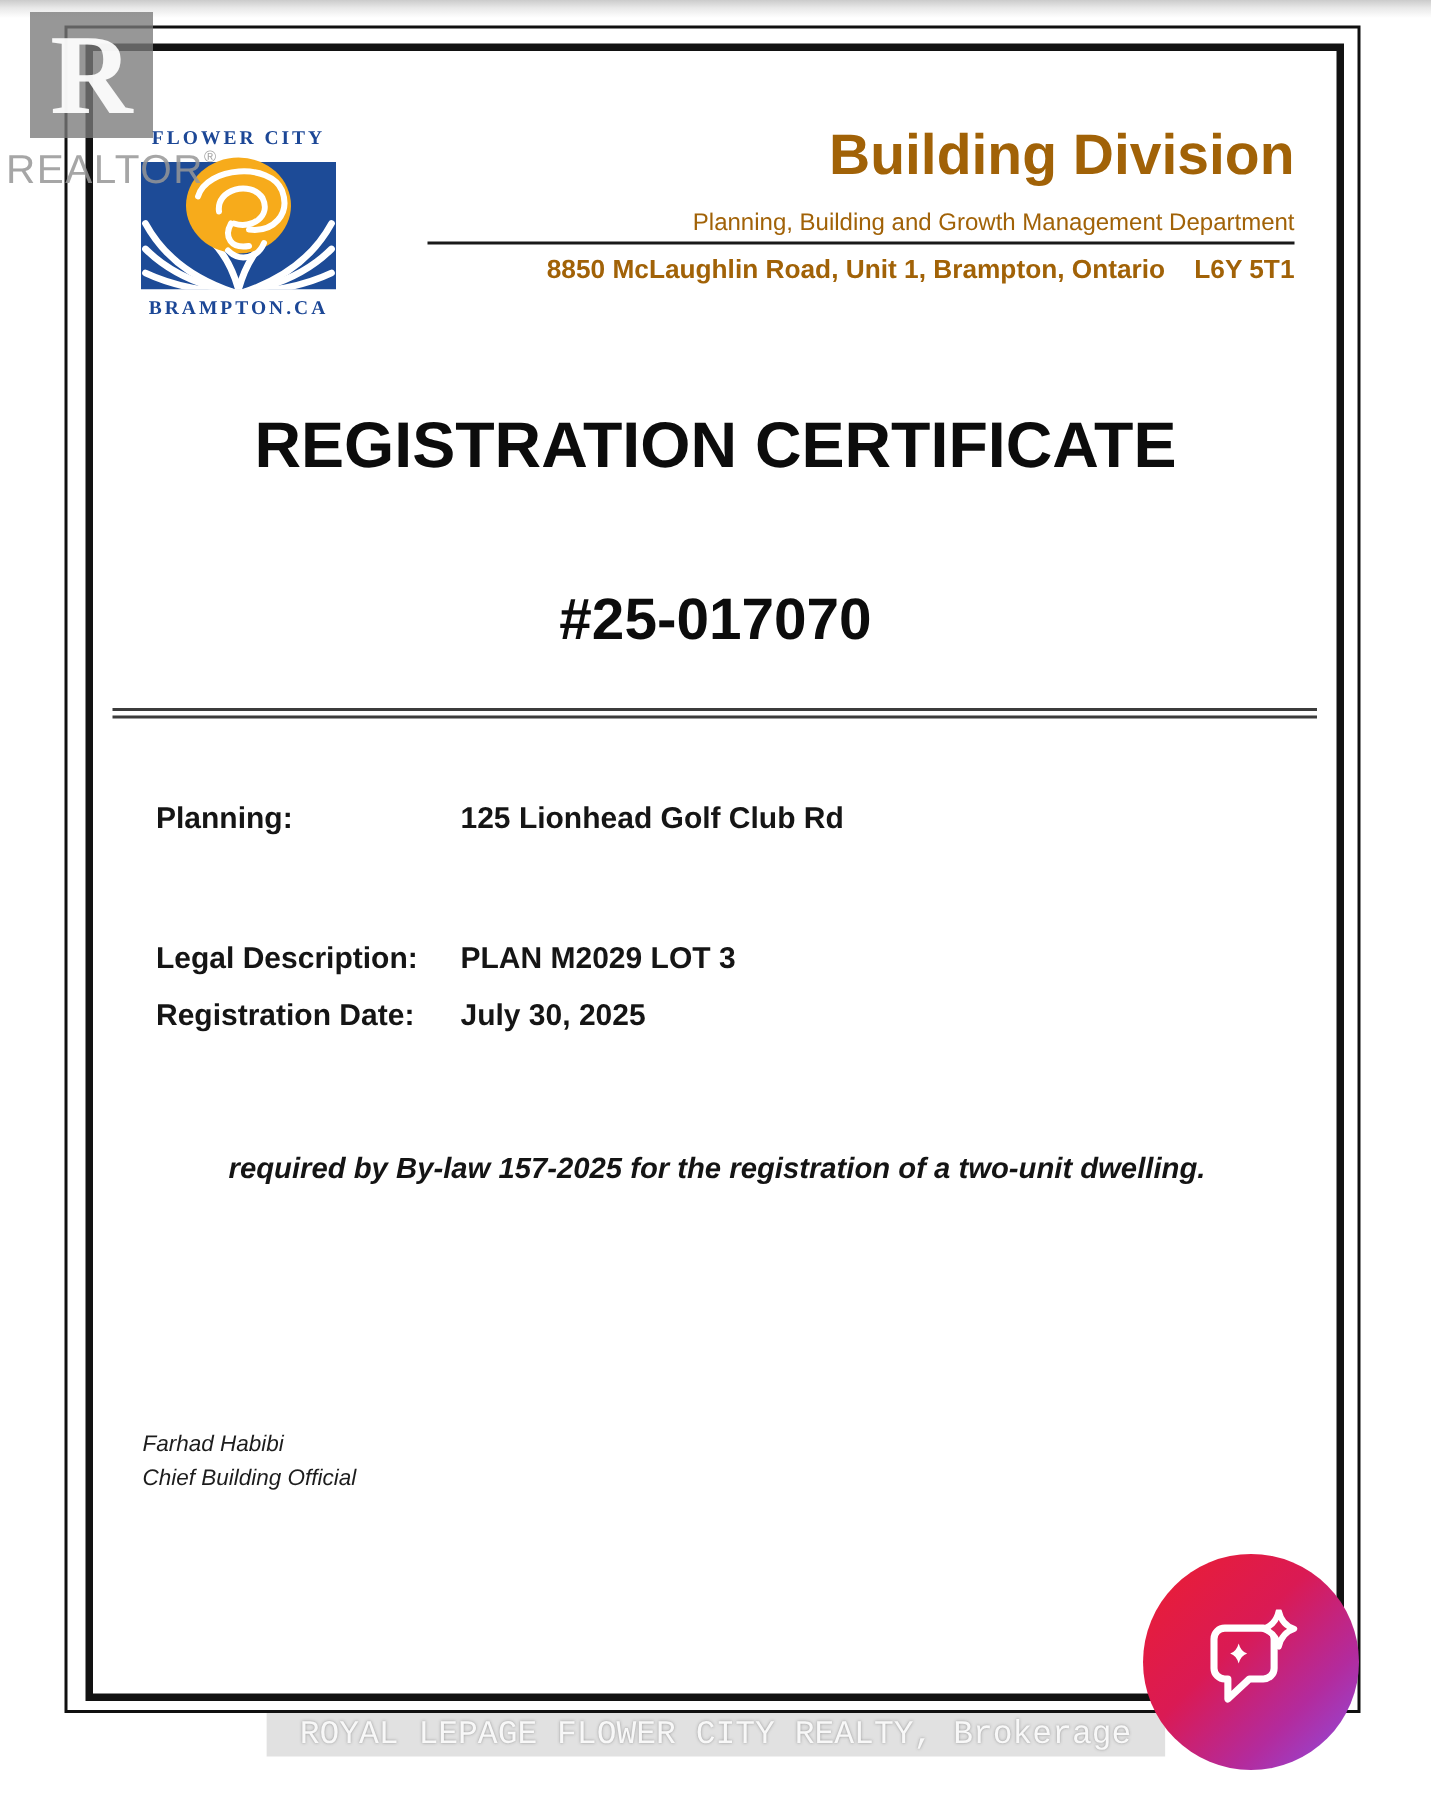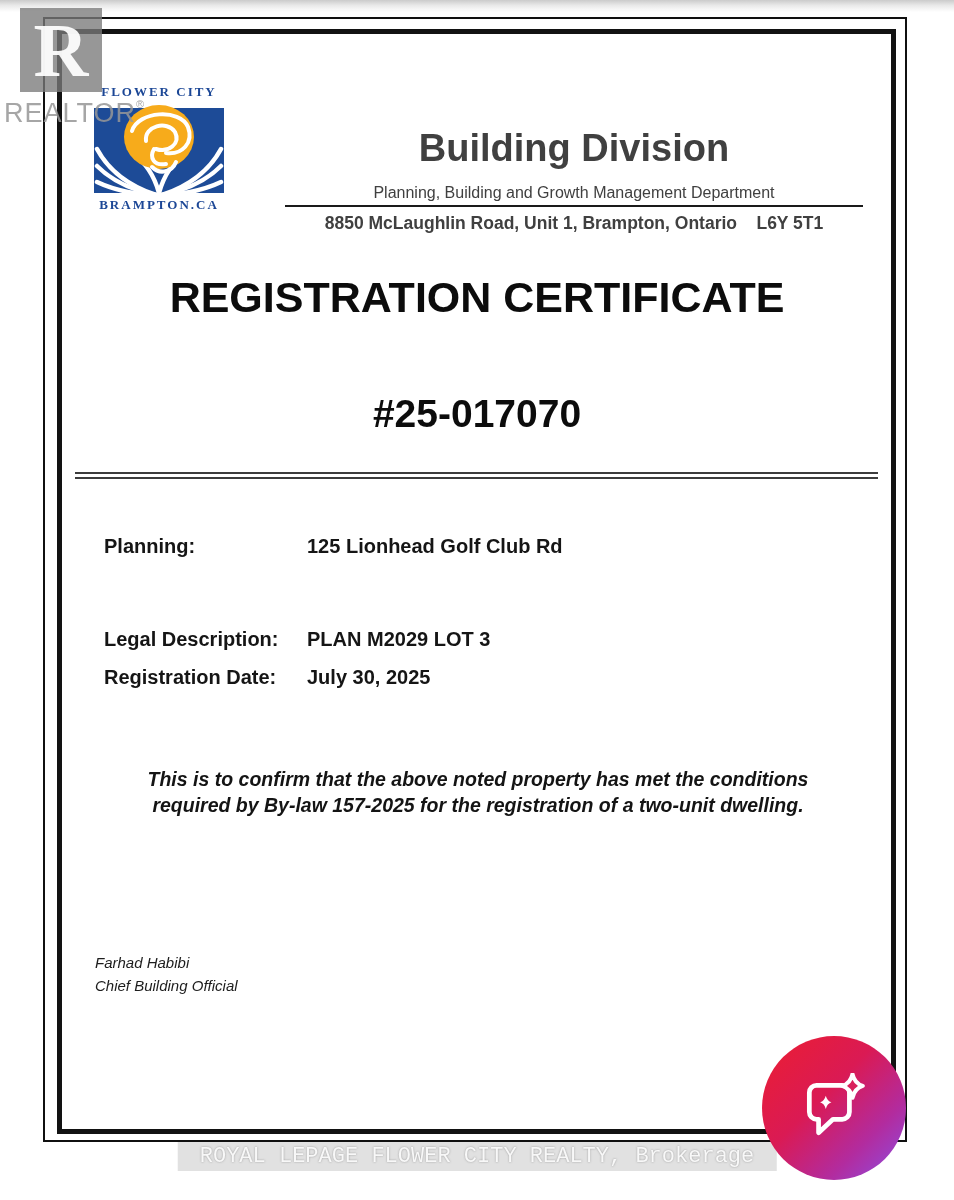--- a/index.html
+++ b/index.html
@@ -40,21 +40,21 @@
   }
   .realtor-word sup { font-size:11px; vertical-align:14px; }
   
   .brand { position:absolute; left:88px; top:84px; width:142px; text-align:center; z-index:2; }
   .brand-text {
     font-family:"Liberation Serif", serif; font-weight:bold;
     font-size:13px; letter-spacing:2px; color:#1c4796; white-space:nowrap;
   }
   .brand svg { display:block; margin:3px auto 4px auto; }
   
-  .letterhead { position:absolute; left:285px; top:82px; width:578px; text-align:center; z-index:2; color:#404040;margin-top:44px; }
+  .letterhead { position:absolute; left:285px; top:82px; width:578px; text-align:right; z-index:2; color:#a16207; }
   .lh-title { font-weight:bold; font-size:38px; line-height:44px; }
   .lh-dept  { font-weight:normal; font-size:16px; line-height:19px; margin-top:13px; }
   .lh-rule  { border:0; border-top:2px solid #1a1a1a; margin-top:3px; }
   .lh-addr  { font-weight:bold; font-size:17.5px; line-height:22px; margin-top:5px; white-space:pre; }
   
   .cert-title {
     position:absolute; left:57px; top:272px; width:840px; text-align:center;
     font-weight:bold; font-size:43px; line-height:50px; color:#0c0c0c; z-index:2;
   }
   .cert-number {
@@ -159,21 +159,20 @@
 <div class="field-row row-legal">
   <span class="field-label">Legal Description:</span>
   <span class="field-value">PLAN M2029 LOT 3</span>
 </div>
 <div class="field-row row-regdate">
   <span class="field-label">Registration Date:</span>
   <span class="field-value">July 30, 2025</span>
 </div>
 
 <div class="statement">
-  <div>This is to confirm that the above noted property has met the conditions</div>
   <div>required by By-law 157-2025 for the registration of a two-unit dwelling.</div>
 </div>
 
 <div class="signature">
   <div>Farhad Habibi</div>
   <div>Chief Building Official</div>
 </div>
 
 <div class="brokerage-mark">ROYAL LEPAGE FLOWER CITY REALTY, Brokerage</div>
 

